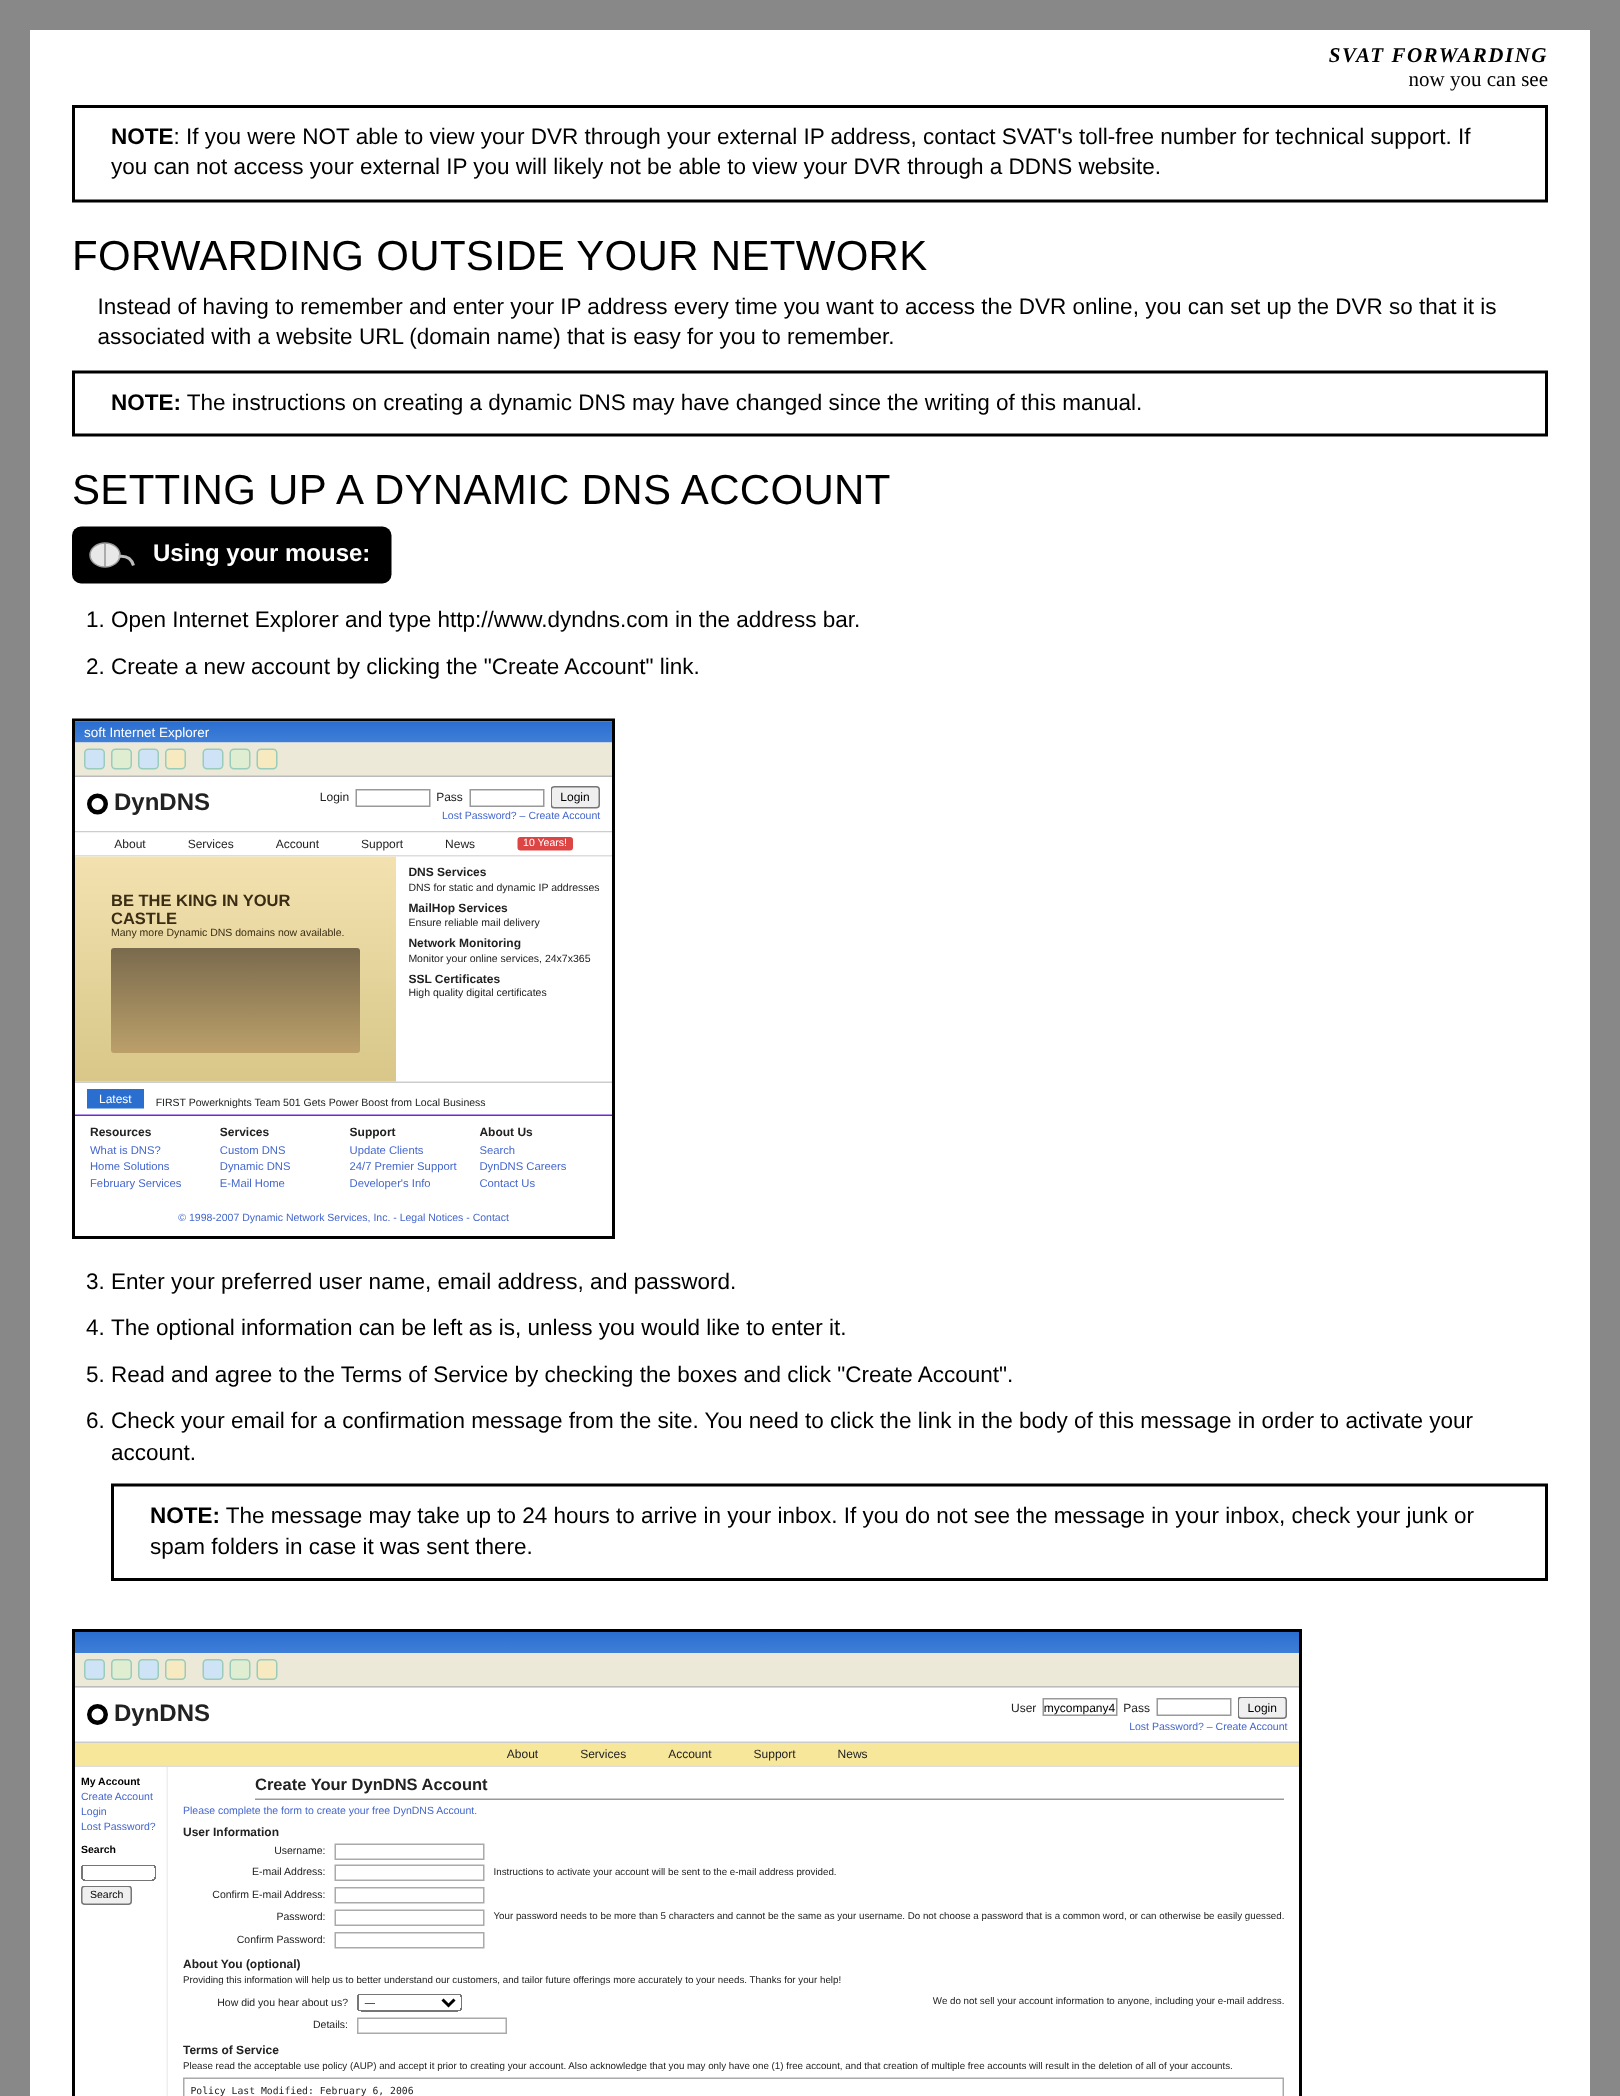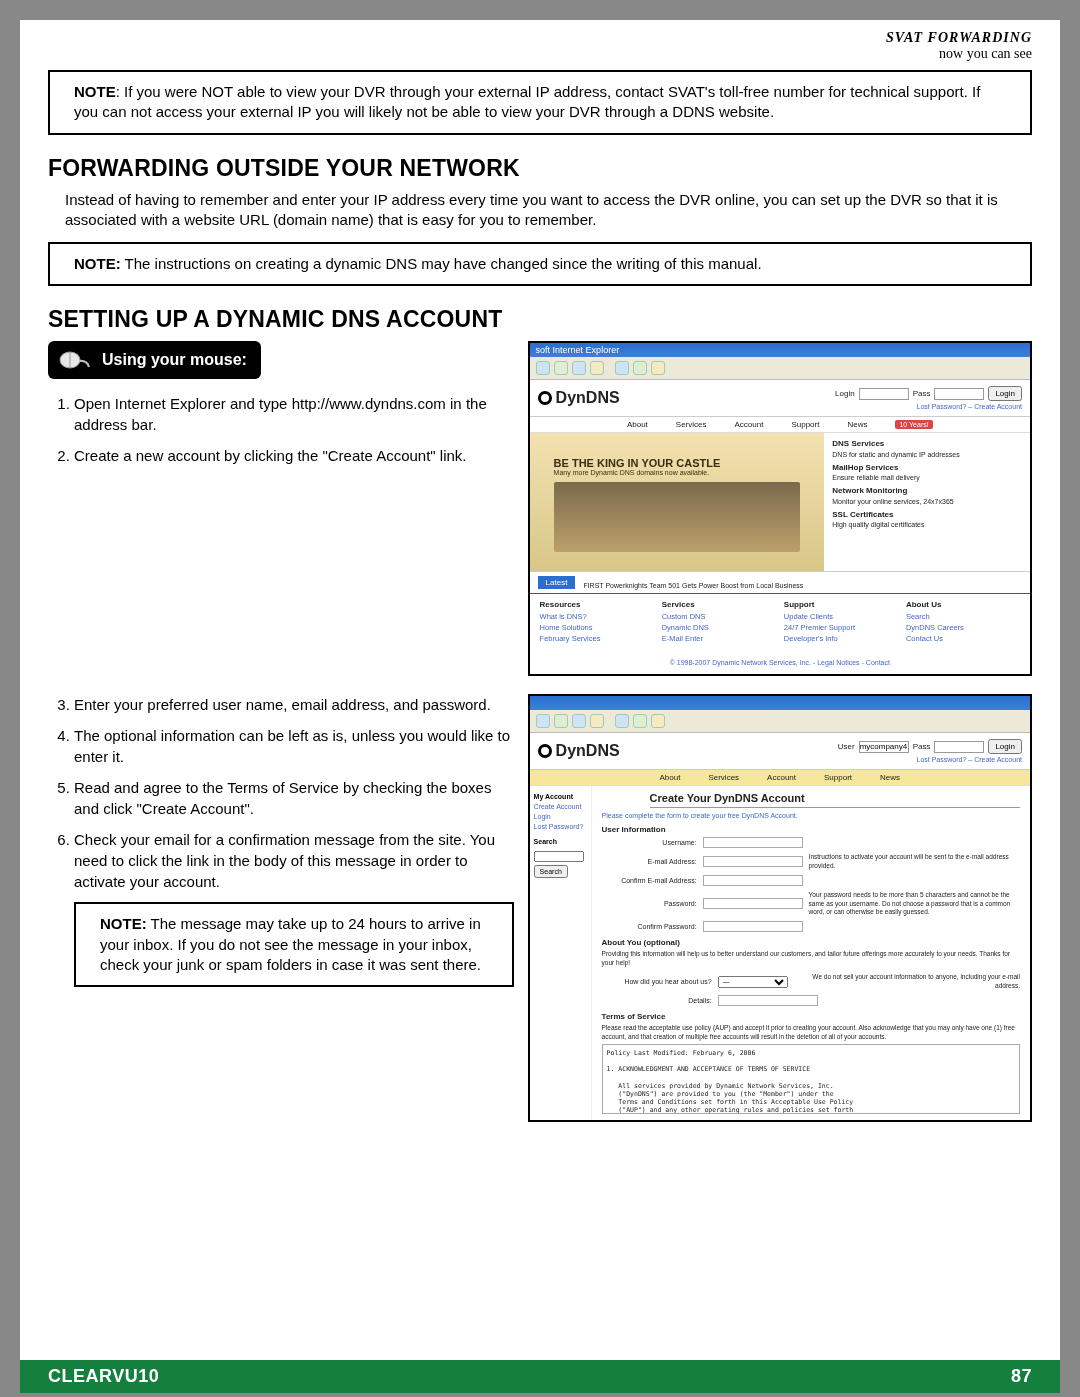--- a/index.html
+++ b/index.html
@@ -39,35 +39,36 @@
     padding: 10px 24px;
     margin: 8px 0 18px 0;
     font-size: 15px;
     line-height: 1.35;
   }
   .note-box .lbl { font-weight: bold; }
   h2.section {
     font-family: Arial, sans-serif;
     font-stretch: condensed;
     letter-spacing: 0.2px;
-    font-weight: 700;
-    font-size: 23px;
+    font-weight: 400;
+    font-size: 28px;
     text-transform: uppercase;
     margin: 20px 0 8px 0;
   }
   p.body {
     font-size: 15px;
     line-height: 1.35;
     margin: 4px 0 12px 17px;
   }
   .cols {
     display: flex;
     gap: 14px;
     align-items: flex-start;
     margin-top: 6px;
+    flex-direction: column;
   }
   .left { flex: 1 1 48%; }
   .right { flex: 1 1 52%; min-width: 0; }
   .mouse-bar {
     background: #000;
     color: #fff;
     border-radius: 6px;
     display: inline-flex;
     align-items: center;
     padding: 6px 14px 6px 8px;
@@ -251,21 +252,21 @@
           <div>
               <h4>Resources</h4>
             <li>What is DNS?</li>
             <li>Home Solutions</li>
             <li>February Services</li>
           </div>
           <div>
               <h4>Services</h4>
             <li>Custom DNS</li>
             <li>Dynamic DNS</li>
-            <li>E-Mail Enter</li>
+            <li>E-Mail Home</li>
           </div>
           <div>
               <h4>Support</h4>
             <li>Update Clients</li>
             <li>24/7 Premier Support</li>
             <li>Developer's Info</li>
           </div>
           <div>
               <h4>About Us</h4>
             <li>Search</li>

